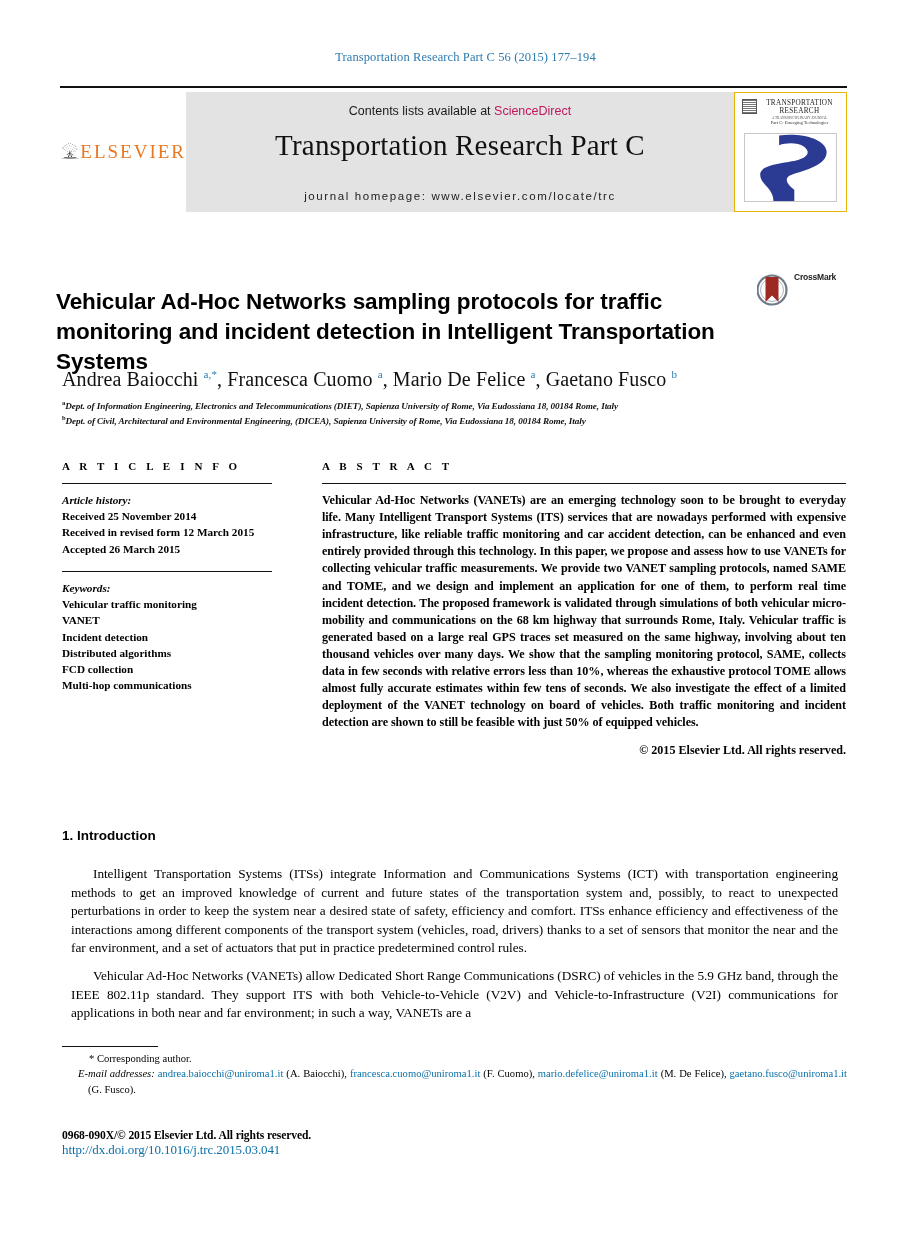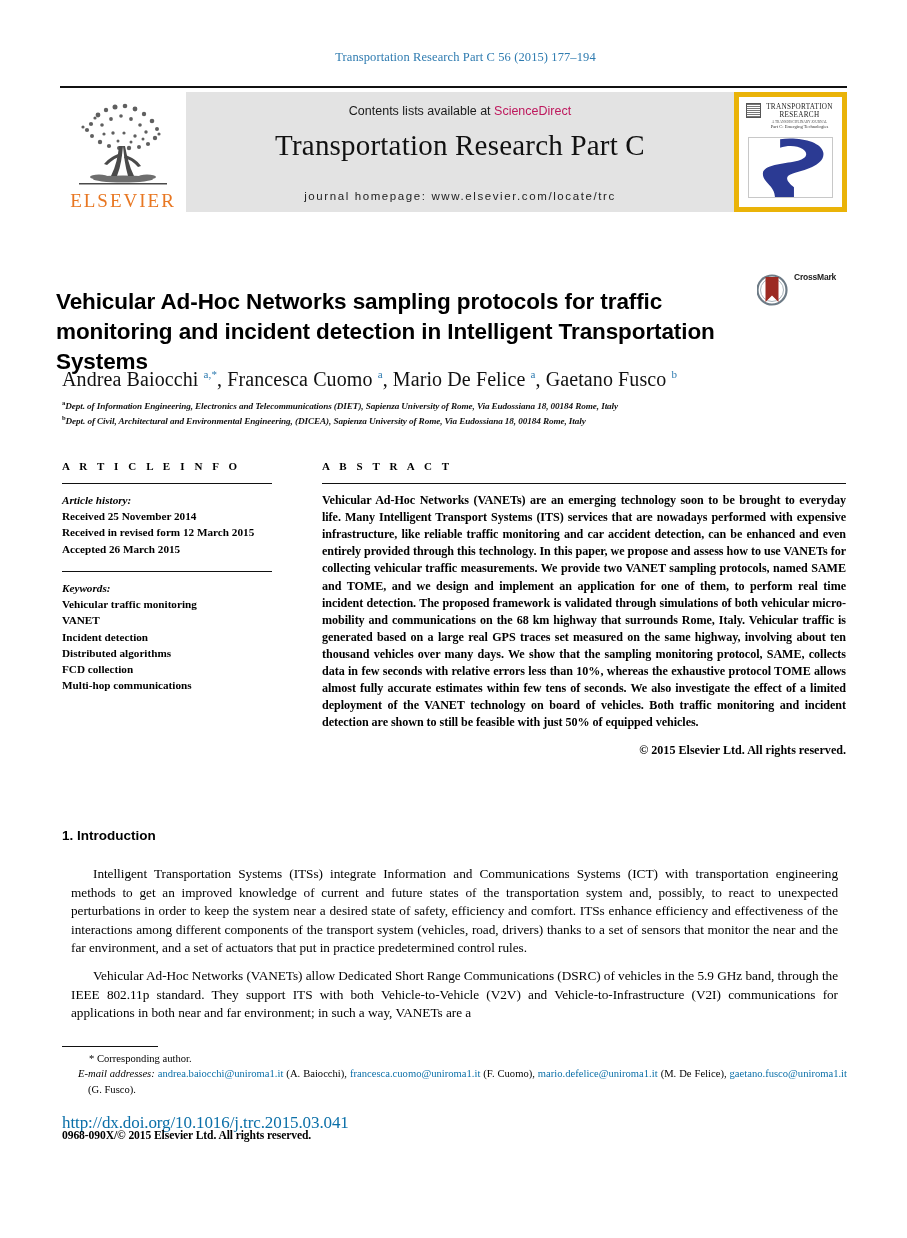--- a/index.html
+++ b/index.html
@@ -47,21 +47,21 @@
     left: 0; top: 4px;
     width: 787px;
     height: 120px;
     display: flex;
     align-items: stretch;
   }
   .mast-left {
     width: 126px;
     flex: 0 0 126px;
     display: flex;
-    flex-direction: column;
+    flex-direction: row;
     align-items: center;
     justify-content: flex-end;
     padding-bottom: 2px;
     box-sizing: border-box;
   }
   .elsevier-tree {
     width: 104px;
     height: 92px;
     display: block;
   }
@@ -102,21 +102,21 @@
     bottom: 10px; left: 0; width: 100%;
     text-align: center;
     font-family: "Liberation Sans", sans-serif;
     font-size: 11.5px;
     letter-spacing: 1.6px;
     color: #222;
   }
   .mast-right {
     width: 113px;
     flex: 0 0 113px;
-    border: 5px solid #eab308;
+    border: 1px solid #eab308;
     background: #fff;
     box-sizing: border-box;
     position: relative;
   }
   .cover-inner {
     position: absolute;
     left: 7px; top: 6px; right: 7px; bottom: 7px;
   }
   .cover-badge {
     width: 13px; height: 13px;
@@ -330,23 +330,23 @@
     color: #000;
     text-align: justify;
   }
   .fn-corr { padding-left: 14px; text-indent: -10px; margin-left: 23px; }
   .fn-mail { padding-left: 26px; text-indent: -10px; }
   .em-label { font-style: italic; }
   .link { color: #0a6fa8; }
 
   .doi {
     position: absolute;
-    left: 62px; top: 1113px;
-    font-family: "Liberation Serif", serif;
-    font-size: 17px;
+    left: 62px; top: 1142px;
+    font-family: "Liberation Serif", serif;
+    font-size: 13px;
     color: #0a6fa8;
     letter-spacing: -0.1px;
   }
   .issn {
     position: absolute;
     left: 62px; top: 1129px;
     font-family: "Liberation Serif", serif;
     font-size: 11.6px;
     font-weight: bold;
     color: #000;

